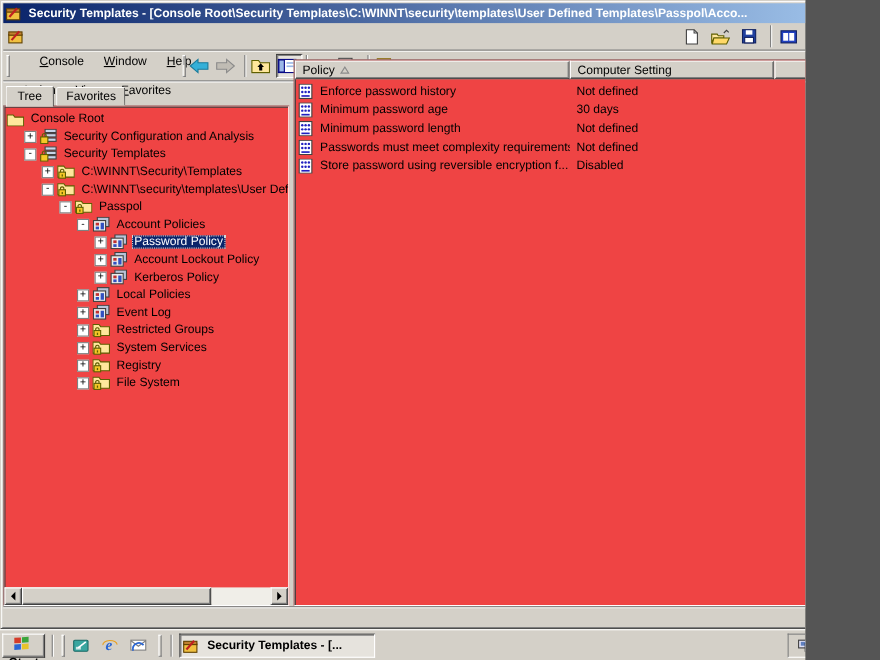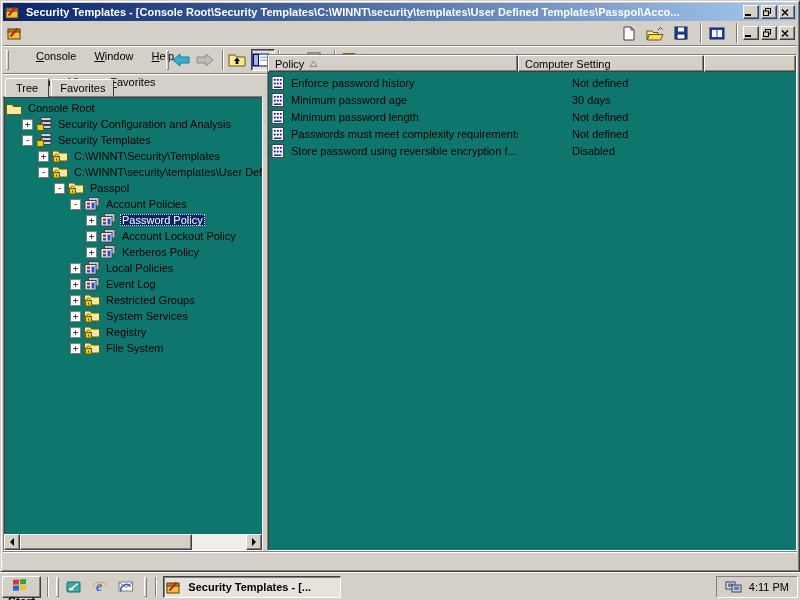--- a/index.html
+++ b/index.html
@@ -1,28 +1,28 @@
 <!DOCTYPE html>
 <html><head>
 <meta charset="utf-8">
 <style>
   * { box-sizing: border-box; }
   html,body { margin:0; padding:0; }
   body { background:#555; }
   .screen {
-    position:relative; width:800px; height:600px; overflow:hidden;
+    position:relative; width:732px; height:600px; overflow:hidden;
     background:#d4d0c8; color:#000;
     font-family:"Liberation Sans", sans-serif; font-size:11px;
   }
   button { font:inherit; color:inherit; background:none; border:none; padding:0; margin:0; cursor:default; }
   u { text-decoration:underline; }
 
   .raised { border:1px solid; border-color:#fff #404040 #404040 #fff; box-shadow:inset -1px -1px 0 #808080; background:#d4d0c8; }
   .pressed { border:1px solid; border-color:#404040 #fff #fff #404040; box-shadow:inset 1px 1px 0 #808080; background:#e6e3dd; }
-  .sunken { border:1px solid; border-color:#808080 #fff #fff #808080; box-shadow:inset 1px 1px 0 #404040; background:#0f766e; }
+  .sunken { border:1px solid; border-color:#808080 #fff #fff #808080; box-shadow:inset 1px 1px 0 #404040; background:#ef4444; }
 
   .window {
     position:absolute; left:0; top:0; width:800px; height:572px;
     background:#d4d0c8; display:flex; flex-direction:column;
     border:1px solid; border-color:#d4d0c8 #404040 #404040 #d4d0c8;
     box-shadow:inset 1px 1px 0 #fff, inset -1px -1px 0 #808080;
     padding:2px;
   }
   
   .titlebar { height:18px; flex:none; background:linear-gradient(to right,#0a246a,#a6caf0);
@@ -74,21 +74,21 @@
 
   .divider { width:4px; flex:none; }
 
   
   .rightcol { flex:1; min-width:0; display:flex; flex-direction:column; overflow:hidden; margin-top:-21px; }
   .lheader { height:17px; flex:none; display:flex; }
   .hcell { background:#d4d0c8; border:1px solid; border-color:#fff #404040 #404040 #fff;
     box-shadow:inset -1px -1px 0 #808080; padding:1px 6px; display:flex; align-items:center; gap:5px; }
   .hfill { flex:1; }
   .lbody { flex:1; overflow:hidden; padding-top:2px; }
-  .lrow { height:17px; display:flex; align-items:center;gap:48px; }
+  .lrow { height:17px; display:flex; align-items:center; }
   .lc1 { width:250px; flex:none; display:flex; align-items:center; gap:2px; padding-left:3px; overflow:hidden; white-space:nowrap; }
   .lc2 { padding-left:6px; white-space:nowrap; }
 
   .statusbar { height:18px; flex:none; border-top:1px solid #808080; box-shadow:inset 0 1px 0 #fff; }
 
   
   .taskbar { position:absolute; left:0; bottom:0; width:800px; height:28px; background:#d4d0c8;
     border-top:1px solid #fff; display:flex; align-items:center; gap:3px; padding:0 2px; }
   .startbtn { height:22px; display:flex; align-items:center; gap:3px; padding:0 5px; font-weight:bold; font-size:12px;flex-direction:column; }
   .qbtn { width:24px; height:22px; display:inline-flex; align-items:center; justify-content:center; }

